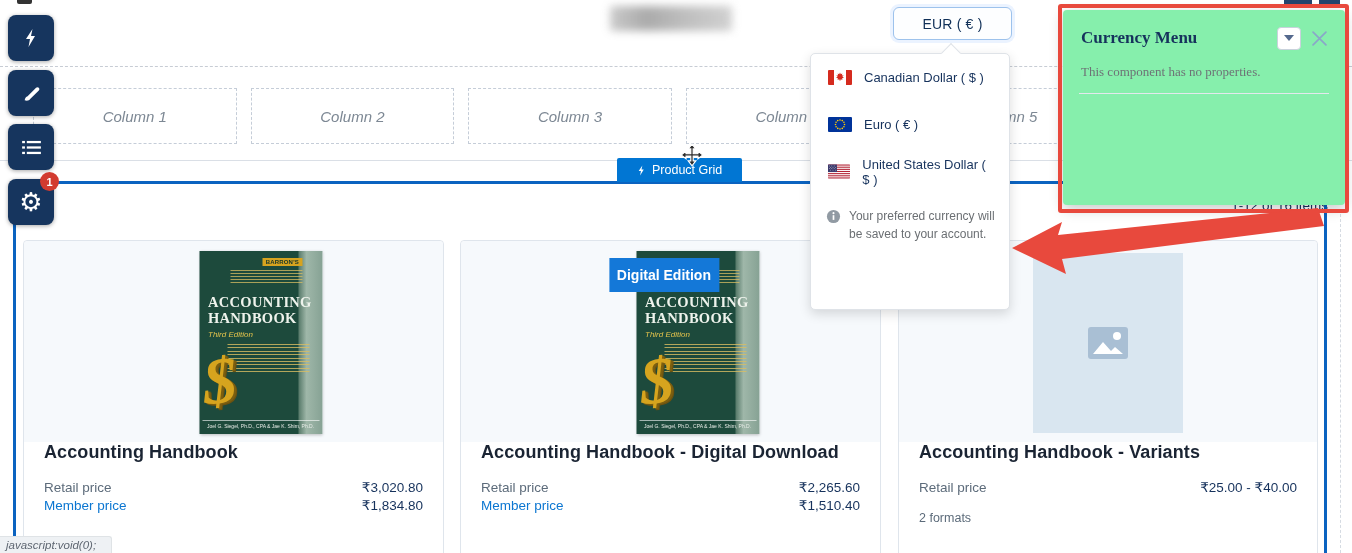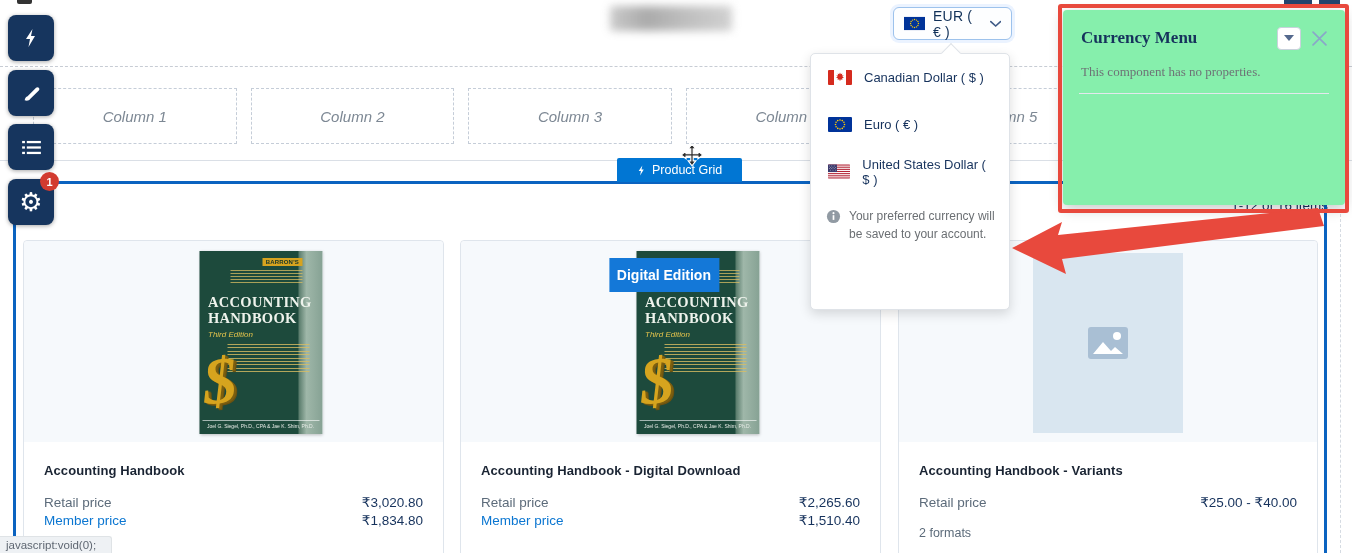--- a/index.html
+++ b/index.html
@@ -14,21 +14,21 @@
 
   
   .logo-blur { position:absolute; left:610px; top:6px; width:122px; height:25px; border-radius:3px;
                background:linear-gradient(90deg,#b9b9b9,#8f8f8f 30%,#a8a8a8 60%,#c2c2c2); filter:blur(4px); opacity:.75; z-index:2; }
   .corner-tick { position:absolute; left:17px; top:0; width:15px; height:4px; background:#333; border-radius:0 0 2px 2px; z-index:10; }
   .tr-bit1 { position:absolute; left:1284px; top:0; width:28px; height:5px; background:#23456e; z-index:39; }
   .tr-bit2 { position:absolute; left:1319px; top:0; width:21px; height:5px; background:#23456e; z-index:39; }
 
   .currency-btn { position:absolute; left:893px; top:7px; width:119px; height:33px; background:#fdfeff;
                   border:1px solid #9dc2ec; border-radius:6px; box-shadow:0 0 0 3px rgba(110,170,255,.14);
-                  display:flex; align-items:center; gap:8px; padding:0 10px; cursor:pointer; z-index:5; }
+                  display:flex; align-items:center; gap:8px; padding:0 10px; cursor:pointer; z-index:5;flex-direction:column; }
   .currency-btn .lbl { font-size:14px; color:#103058; letter-spacing:.2px; }
   .flag { display:block; border-radius:1px; }
 
   
   .side-btn { position:absolute; left:8px; width:46px; height:46px; background:#16355e; border-radius:8px;
               box-shadow:0 1px 4px rgba(0,0,0,.35); display:flex; align-items:center; justify-content:center; cursor:pointer; z-index:30; }
   .side-btn.b1{top:15px} .side-btn.b2{top:70px} .side-btn.b3{top:124px} .side-btn.b4{top:179px}
   .gear-glyph { font-family:"DejaVu Sans",sans-serif; color:#fff; font-size:26px; line-height:1; }
   .badge { position:absolute; left:40px; top:172px; width:19px; height:19px; border-radius:50%; background:#d23b30;
            color:#fff; font-size:11px; font-weight:700; display:flex; align-items:center; justify-content:center; z-index:31; }
@@ -66,21 +66,21 @@
                    font-weight:700; font-style:italic; line-height:1; color:#d6a41e;
                    text-shadow:2px 1px 0 #7c5f10,3px 2px 0 #6b5210; transform:rotate(-4deg); }
   .cover .authors { position:absolute; bottom:5px; left:3px; right:3px; text-align:center; color:#e8ece7;
                     font-size:5px; white-space:nowrap; overflow:hidden; border-top:.5px solid rgba(255,255,255,.6); padding-top:2px; }
   .digital-banner { position:absolute; top:17px; left:50%; transform:translateX(-56%); width:110px; height:34px;
                     background:#1478d8; color:#fff; font-size:14px; font-weight:700; display:flex;
                     align-items:center; justify-content:center; white-space:nowrap; z-index:3; }
   .placeholder-img { position:absolute; left:50%; transform:translateX(-50%); top:12px; width:150px; height:180px;
                      background:#d9e6f0; display:flex; align-items:center; justify-content:center; }
   .card-body { padding:0 20px; }
-  .p-title { margin-top:21px; font-size:13px; font-weight:700; color:#1a2433; letter-spacing:.1px; }
+  .p-title { font-size:18px; font-weight:700; color:#1a2433; letter-spacing:.1px; }
   .price-row { display:flex; justify-content:space-between; align-items:baseline; margin-top:2px; font-size:13.5px; }
   .price-row.first { margin-top:16px; }
   .price-label { color:#5c6b7a; }
   .price-label.link { color:#0b76d1; cursor:pointer; }
   .price-val { color:#16325c; }
   .formats { margin-top:16px; font-size:12.5px; color:#5c6b7a; }
 
   
   .dropdown { position:absolute; left:810px; top:53px; width:200px; height:257px; background:#fff;
               border:1px solid #dfe3e8; border-radius:5px; box-shadow:0 4px 12px rgba(0,0,0,.14); z-index:45; }
@@ -103,21 +103,21 @@
   .panel-divider { margin:13px 16px 0 16px; border-top:1px solid #e4e8ed; }
 
   
   .anno-rect { position:absolute; left:1058px; top:4px; width:291px; height:209px; border:4px solid #e8493d;
                border-radius:3px; z-index:50; pointer-events:none; }
   .anno-arrow { position:absolute; left:0; top:0; z-index:55; pointer-events:none; }
 
   
   .statusbar { position:absolute; left:0; top:536px; height:17px; width:112px; background:#eef1f4;
                border:1px solid #dfe3e6; border-left:none; border-bottom:none; border-radius:0 3px 0 0;
-               display:flex; align-items:center; padding:0 6px; z-index:70; overflow:hidden; }
+               display:flex; align-items:center; padding:0 6px; z-index:70; overflow:hidden;font-style:italic; }
   .statusbar span { font-size:11.5px; color:#5f6772; white-space:nowrap; }
 </style>
 </head>
 <body>
 
 <div id="screen">
 
   <div class="dashed-hr"></div>
   <div class="gray-hr"></div>
   <div class="dashed-vr"></div>

